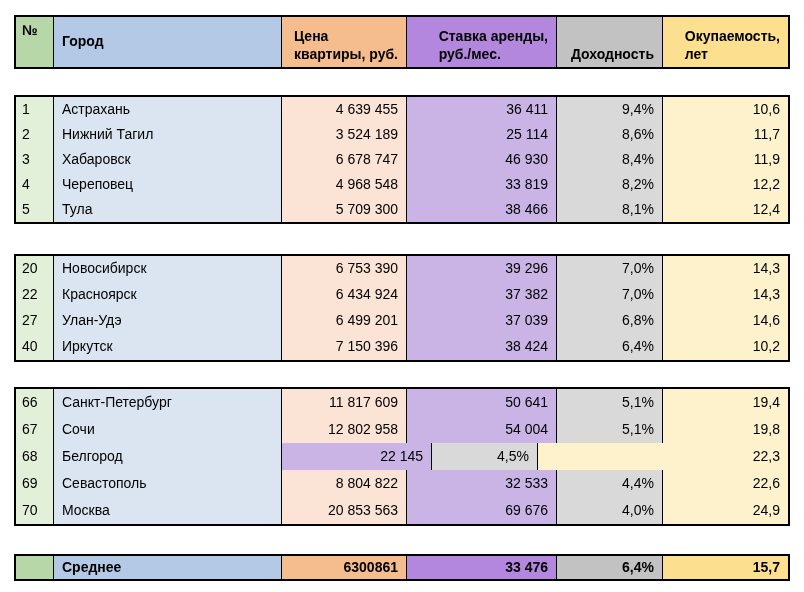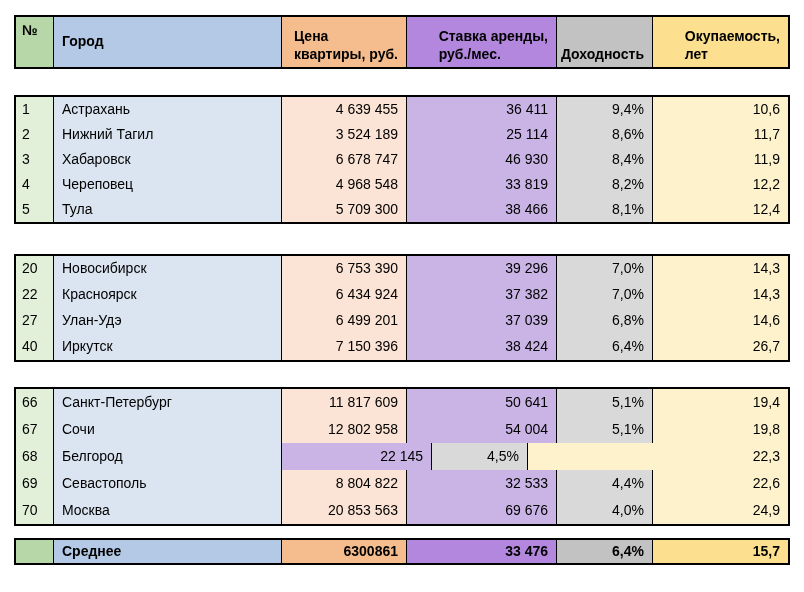--- a/index.html
+++ b/index.html
@@ -35,21 +35,21 @@
     line-height:1.28;
     white-space:nowrap;
   }
   .cell:last-child{border-right:none;}
 
   
   .c-num{width:38px;justify-content:flex-start;padding:0 4px 0 6px;}
   .c-city{width:228px;justify-content:flex-start;}
   .c-price{width:125px;justify-content:flex-end;}
   .c-rent{width:150px;justify-content:flex-end;}
-  .c-yield{width:96px;justify-content:flex-end;}
+  .c-yield{width:106px;justify-content:flex-end;}
   .c-payback{flex:1;justify-content:flex-end;}
 
   
   .header-block .cell{
     font-weight:bold;
     height:50px;
     white-space:pre-line;
     align-items:flex-end;
     padding-bottom:3px;
   }
@@ -70,21 +70,21 @@
   .group .c-price{background:var(--row-orange);}
   .group .c-rent{background:var(--row-purple);}
   .group .c-yield{background:var(--row-gray);}
   .group .c-payback{background:var(--row-yellow);}
 
   .group .row{height:26px;}
   #groups .group:nth-of-type(1) .row{height:25px;}
   #groups .group:nth-of-type(3) .row{height:27px;}
   #groups .group:nth-of-type(1){margin-bottom:30px;}
   #groups .group:nth-of-type(2){margin-bottom:25px;}
-  #groups .group:nth-of-type(3){margin-bottom:12px;}
+  #groups .group:nth-of-type(3){margin-bottom:28px;}
 
   .summary-row .cell{font-weight:bold;}
 </style>
 </head>
 <body>
 
 <div class="sheet">
 
   <div class="block header-block">
     <div class="cell c-num">№</div>
@@ -165,21 +165,21 @@
           <div class="cell c-rent">37 039</div>
           <div class="cell c-yield">6,8%</div>
           <div class="cell c-payback">14,6</div>
         </div>
         <div class="row">
           <div class="cell c-num">40</div>
           <div class="cell c-city">Иркутск</div>
           <div class="cell c-price">7 150 396</div>
           <div class="cell c-rent">38 424</div>
           <div class="cell c-yield">6,4%</div>
-          <div class="cell c-payback">26,7</div>
+          <div class="cell c-payback">10,2</div>
         </div>
       </div>
       <div class="block group">
         <div class="row">
           <div class="cell c-num">66</div>
           <div class="cell c-city">Санкт-Петербург</div>
           <div class="cell c-price">11 817 609</div>
           <div class="cell c-rent">50 641</div>
           <div class="cell c-yield">5,1%</div>
           <div class="cell c-payback">19,4</div>

